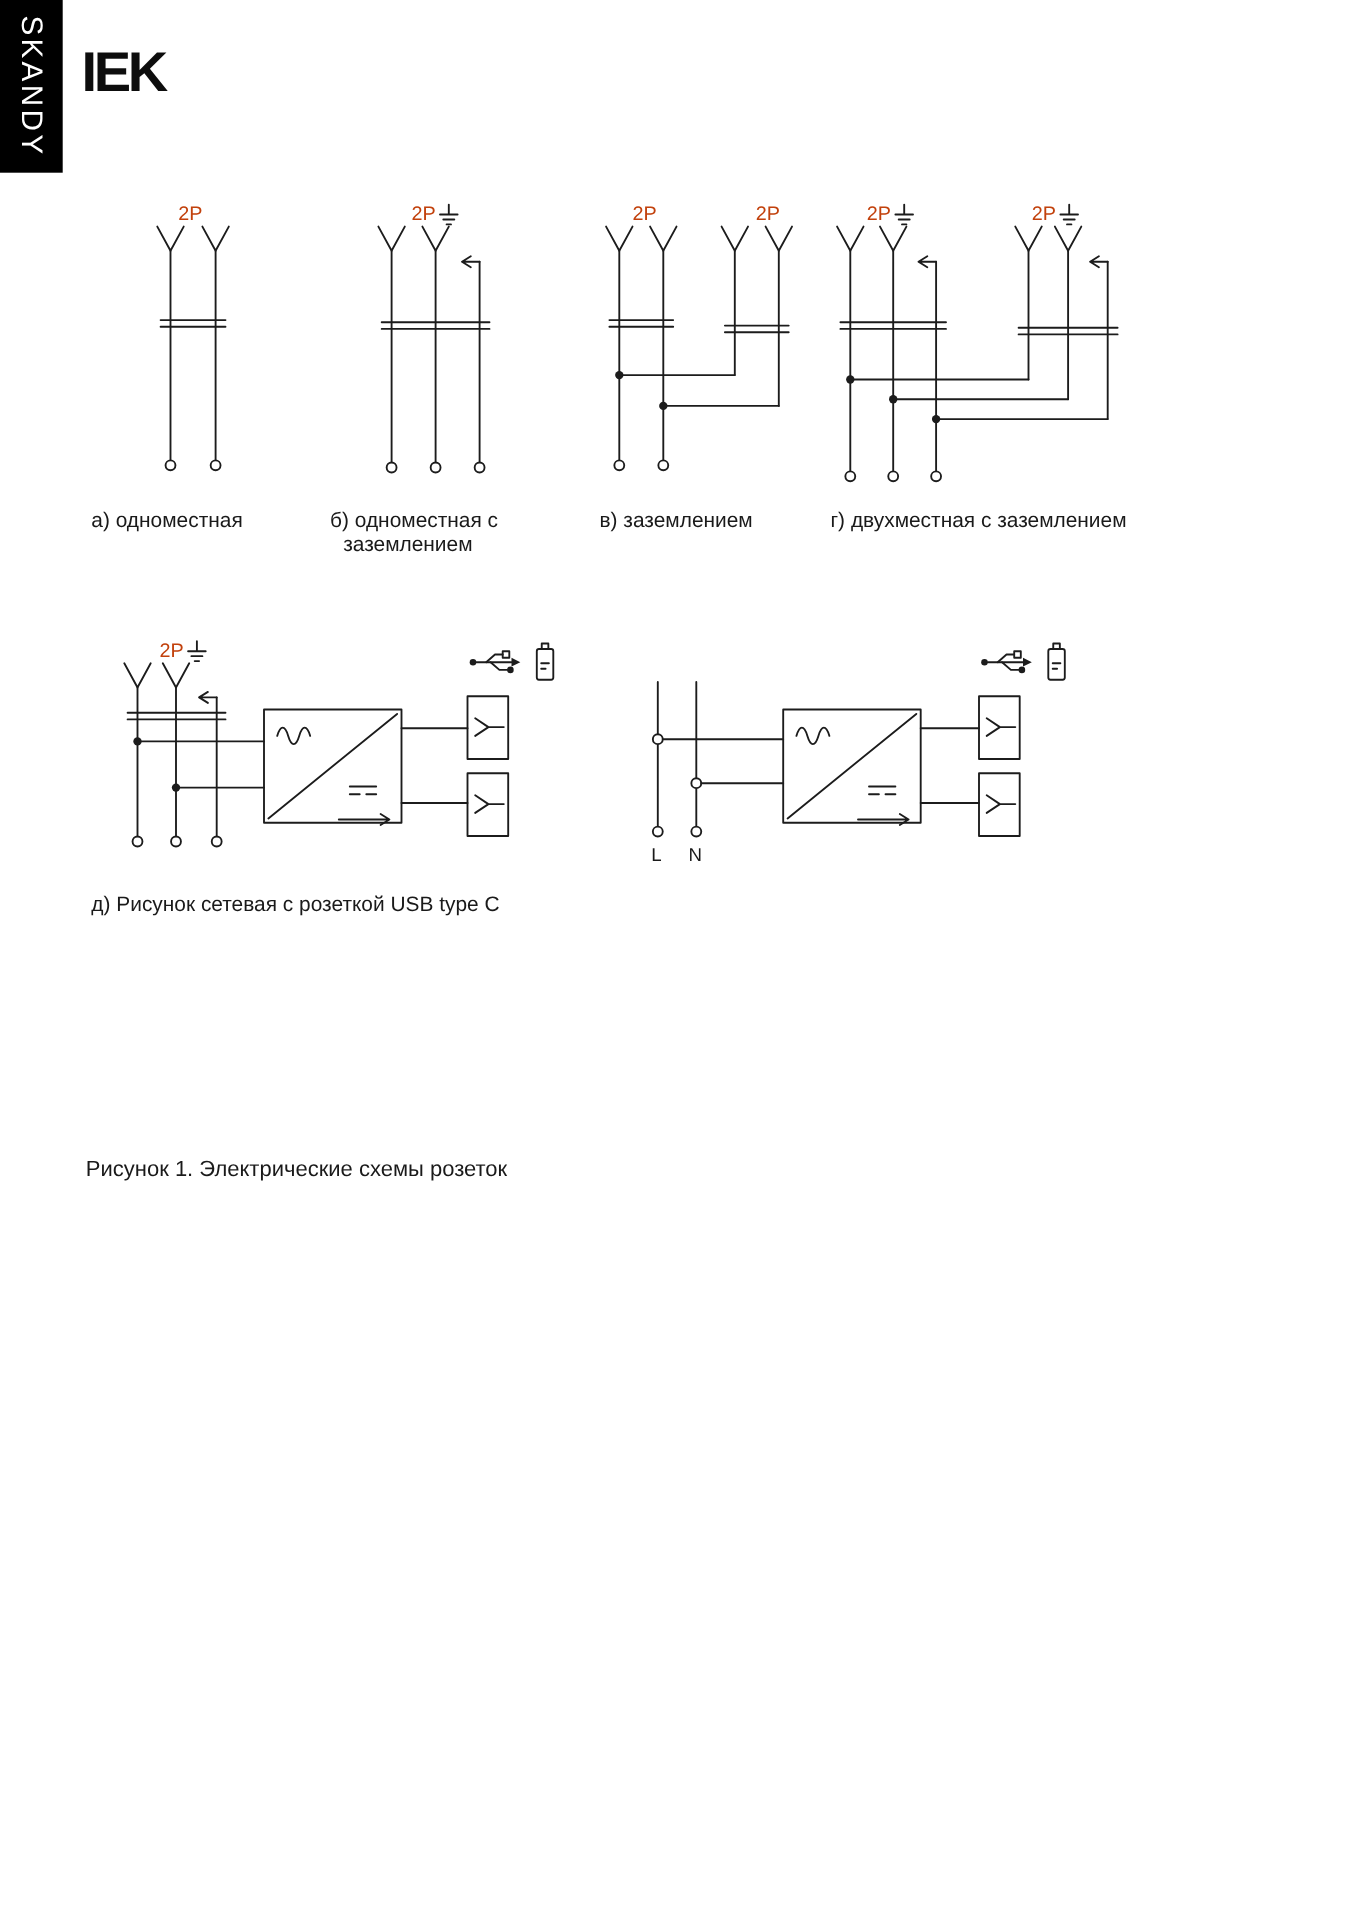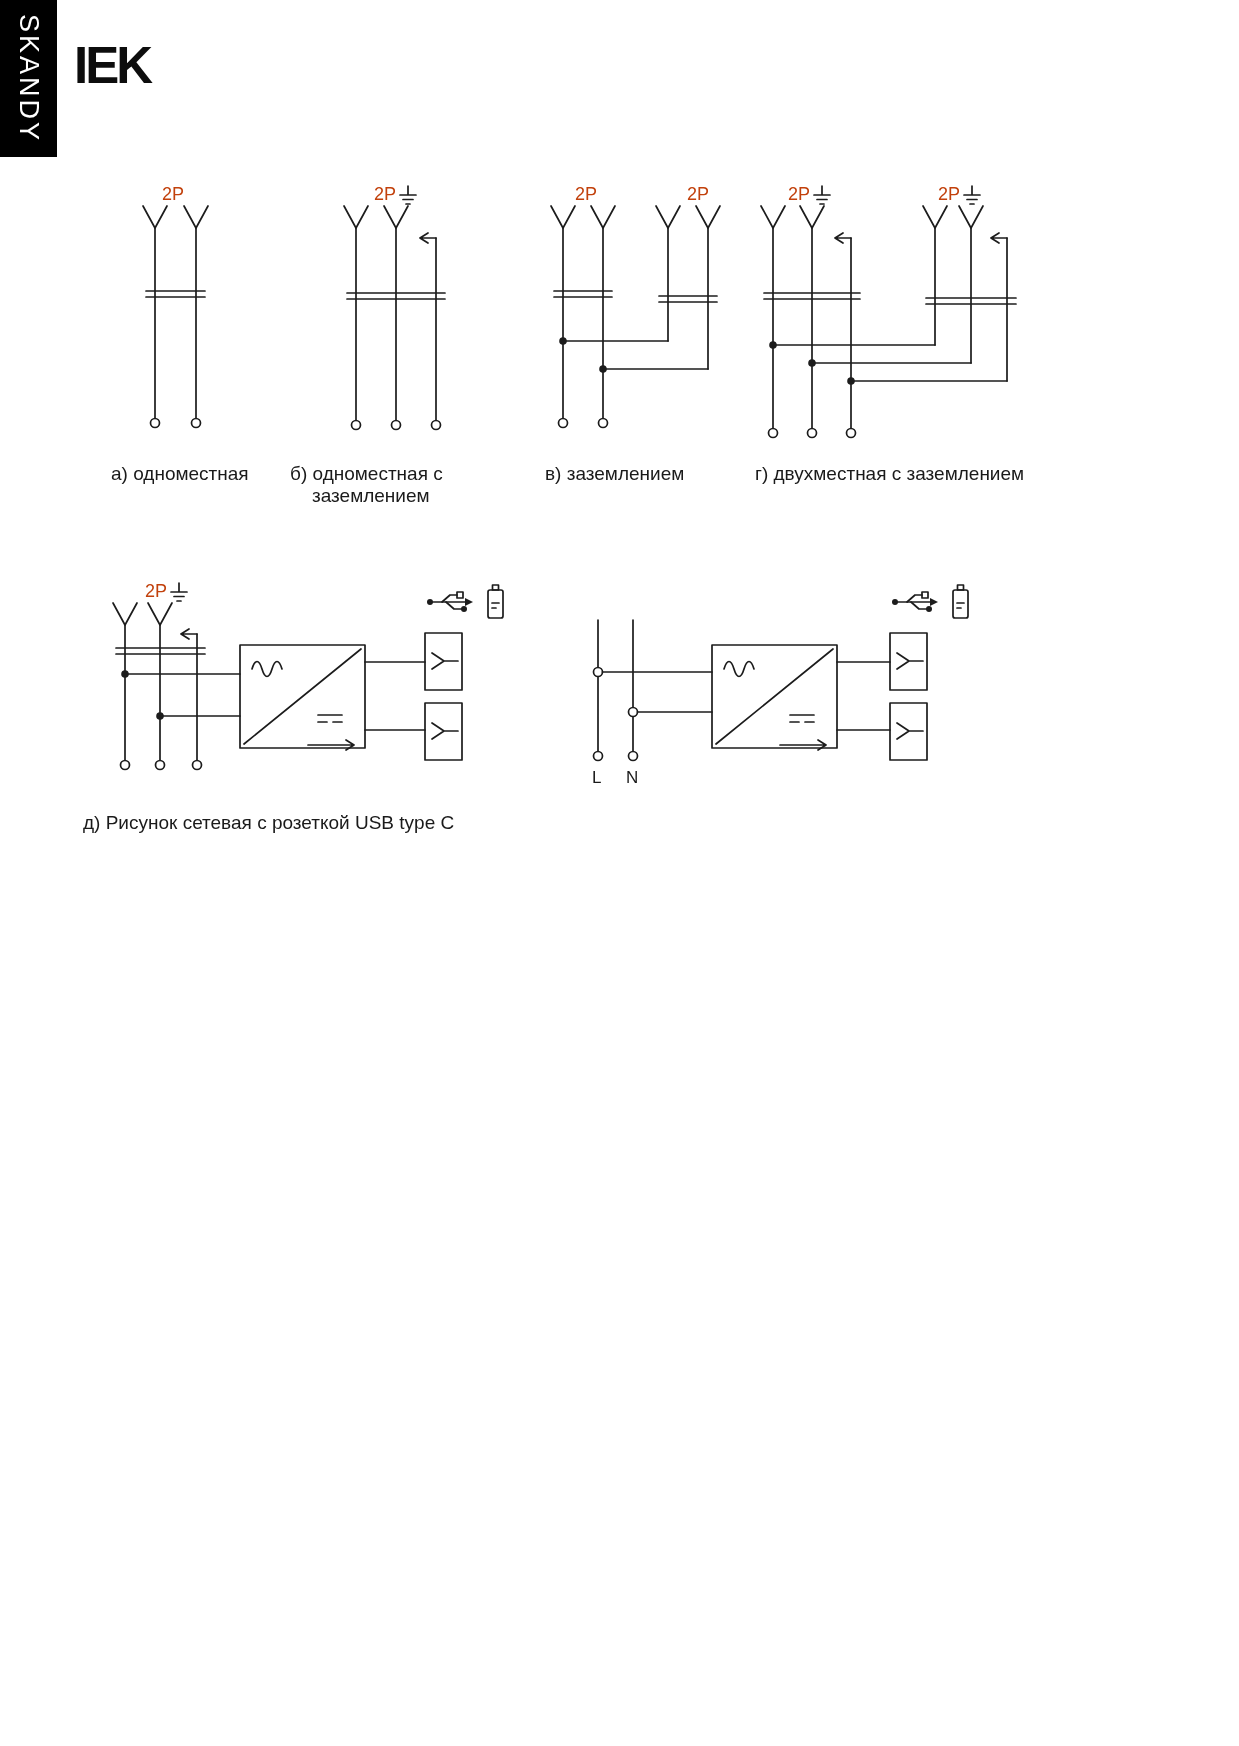--- a/index.html
+++ b/index.html
@@ -215,24 +215,25 @@
   </svg>
 
   <div class="lbl" style="left:162px; top:184px;">2P</div>
   <div class="lbl" style="left:374px; top:184px;">2P</div>
   <div class="lbl" style="left:575px; top:184px;">2P</div>
   <div class="lbl" style="left:687px; top:184px;">2P</div>
   <div class="lbl" style="left:788px; top:184px;">2P</div>
   <div class="lbl" style="left:938px; top:184px;">2P</div>
   <div class="lbl" style="left:145px; top:581px;">2P</div>
 
-  <div class="cap" style="left:83px; top:463px;margin-left:28px;">а) одноместная</div>
-  <div class="cap" style="left:290px; top:463px;">б) одноместная с</div>
+  <div class="cap" style="left:83px; top:463px;">а) одноместная</div>
+  <div class="cap" style="left:300px; top:463px;">б) одноместная с</div>
   <div class="cap" style="left:312px; top:485px;">заземлением</div>
   <div class="cap" style="left:545px; top:463px;">в) заземлением</div>
   <div class="cap" style="left:755px; top:463px;">г) двухместная с заземлением</div>
   <div class="cap" style="left:83px; top:812px;">д) Рисунок сетевая с розеткой USB type C</div>
 
   <div class="small-lbl" style="left:592px; top:768px;">L</div>
   <div class="small-lbl" style="left:626px; top:768px;">N</div>
 
+  <div class="figcap" style="left:78px; top:1052px;">Рисунок 1. Электрические схемы розеток</div>
 
 </div>
 
 </body></html>

